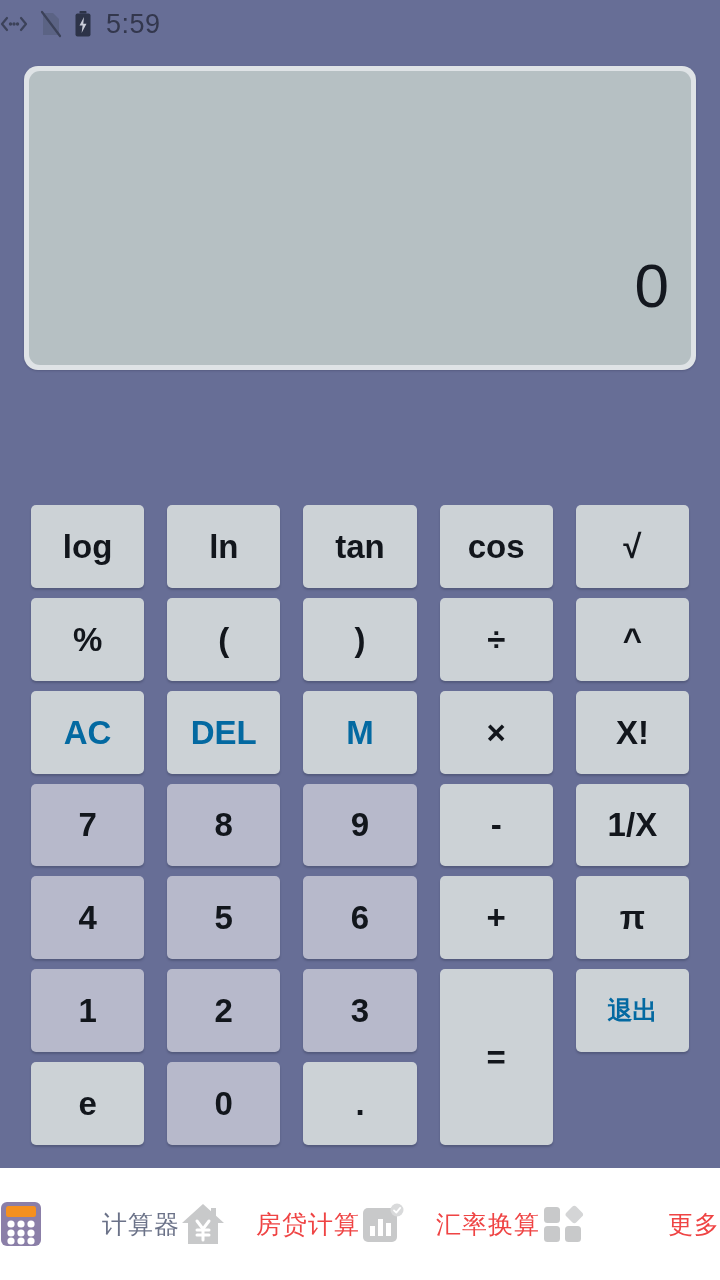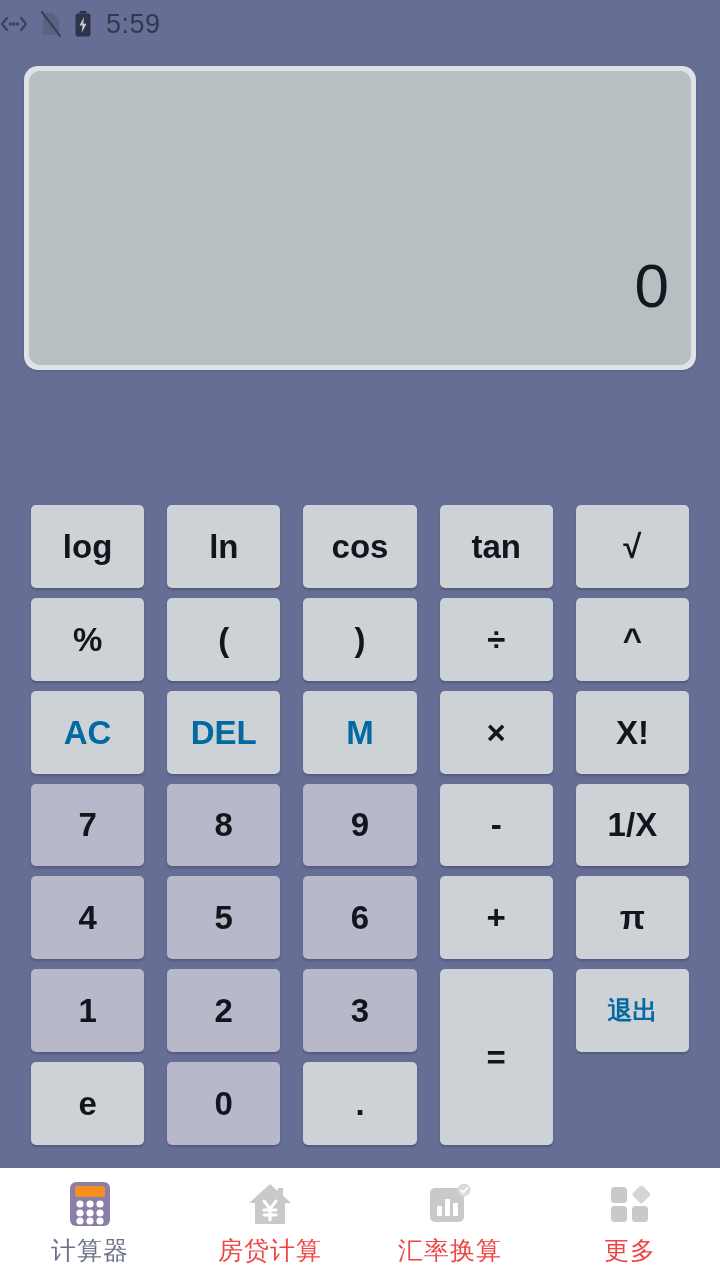--- a/index.html
+++ b/index.html
@@ -117,23 +117,23 @@
     width: 720px;
     height: 112px;
     background: #ffffff;
     display: flex;
     align-items: center;
   }
   .navitem {
     flex: 1;
     height: 100%;
     display: flex;
-    flex-direction: column;
-    align-items: center;
-    justify-content: center;
+    flex-direction: row;
+    align-items: center;
+    justify-content: space-between;
     gap: 7px;
     cursor: pointer;
   }
   .navicon { height: 46px; display: flex; align-items: center; justify-content: center; }
   .navlabel {
     font-size: 25px;
     color: #ef4444;
     letter-spacing: 1px;
   }
   .navitem.active .navlabel { color: #6b7288; }
@@ -170,22 +170,22 @@
 <div class="display-wrap">
   <div class="display">
     <div class="display-expr"></div>
     <div class="display-value">0</div>
   </div>
 </div>
 
 <div class="keypad" id="keypad">
     <button class="key">log</button>
     <button class="key">ln</button>
+    <button class="key">tan</button>
     <button class="key">cos</button>
-    <button class="key">tan</button>
     <button class="key">√</button>
     <button class="key">%</button>
     <button class="key">(</button>
     <button class="key">)</button>
     <button class="key">÷</button>
     <button class="key">^</button>
     <button class="key accent">AC</button>
     <button class="key accent">DEL</button>
     <button class="key accent">M</button>
     <button class="key">×</button>

